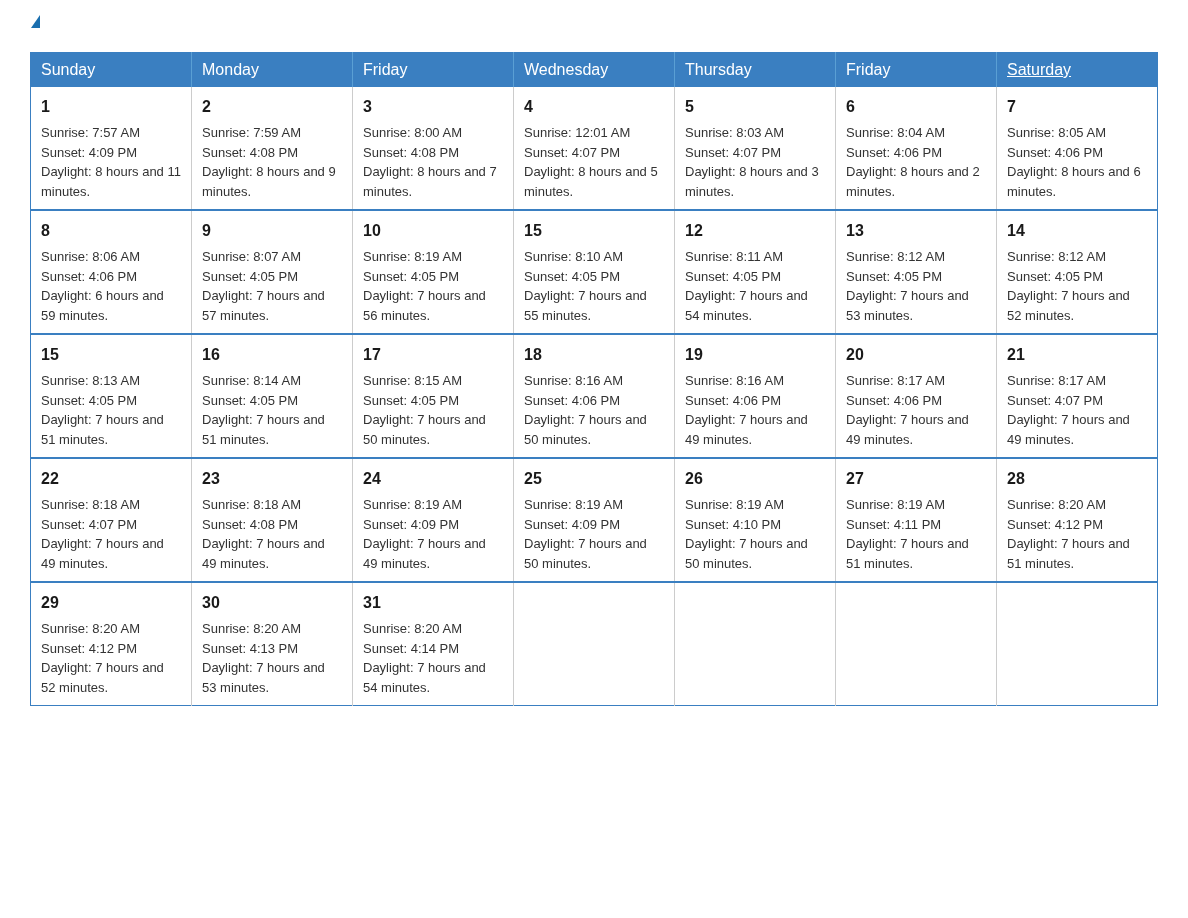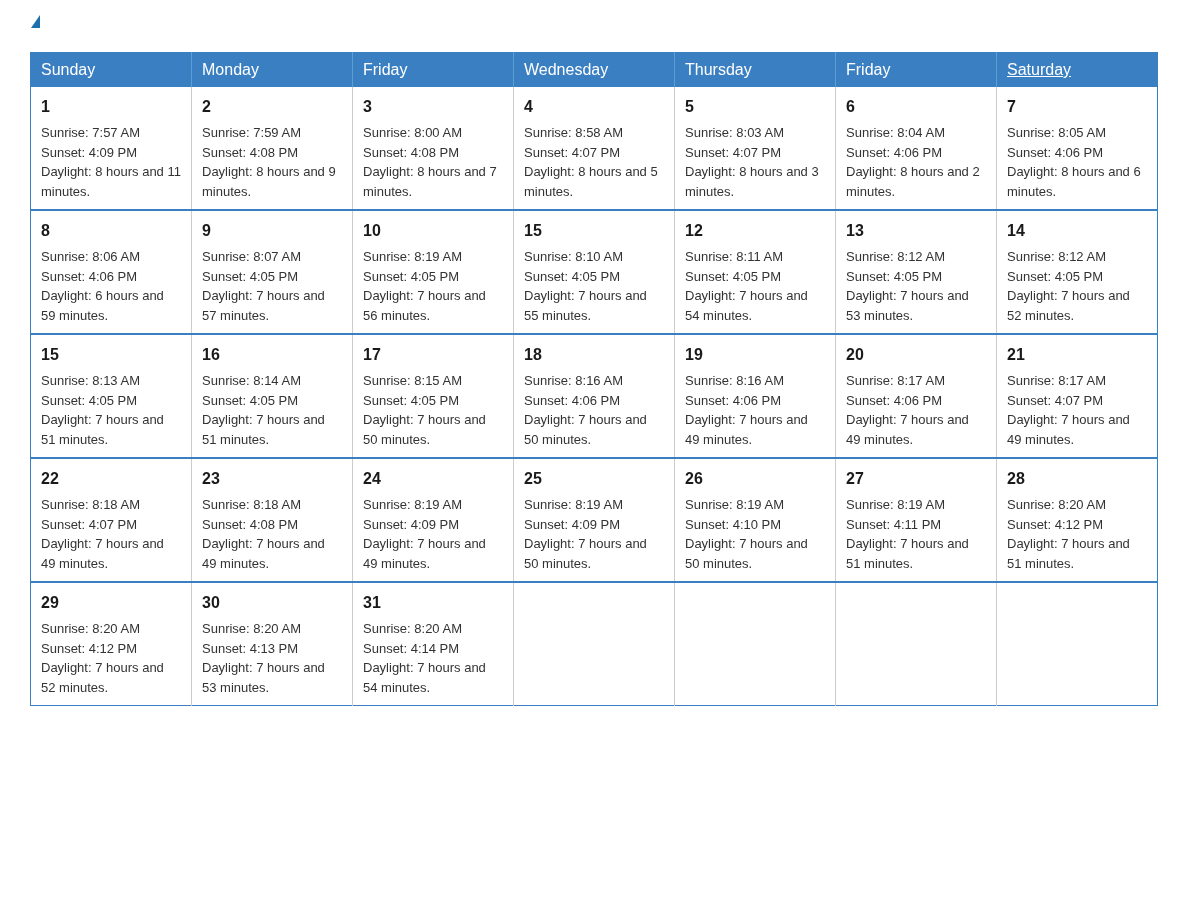--- a/index.html
+++ b/index.html
@@ -107,21 +107,21 @@
         <th>Thursday</th>
         <th>Friday</th>
         <th>Saturday</th>
       </tr>
   </thead>
   <tbody id="calendar-body">
   <tr>
         <td><span class="day-number">1</span><span class="day-info">Sunrise: 7:57 AM</span><br><span class="day-info">Sunset: 4:09 PM</span><br><span class="day-info">Daylight: 8 hours and 11 minutes.</span></td>
         <td><span class="day-number">2</span><span class="day-info">Sunrise: 7:59 AM</span><br><span class="day-info">Sunset: 4:08 PM</span><br><span class="day-info">Daylight: 8 hours and 9 minutes.</span></td>
         <td><span class="day-number">3</span><span class="day-info">Sunrise: 8:00 AM</span><br><span class="day-info">Sunset: 4:08 PM</span><br><span class="day-info">Daylight: 8 hours and 7 minutes.</span></td>
-        <td><span class="day-number">4</span><span class="day-info">Sunrise: 8:58 AM</span><br><span class="day-info">Sunset: 4:07 PM</span><br><span class="day-info">Daylight: 8 hours and 5 minutes.</span></td>
+        <td><span class="day-number">4</span><span class="day-info">Sunrise: 12:01 AM</span><br><span class="day-info">Sunset: 4:07 PM</span><br><span class="day-info">Daylight: 8 hours and 5 minutes.</span></td>
         <td><span class="day-number">5</span><span class="day-info">Sunrise: 8:03 AM</span><br><span class="day-info">Sunset: 4:07 PM</span><br><span class="day-info">Daylight: 8 hours and 3 minutes.</span></td>
         <td><span class="day-number">6</span><span class="day-info">Sunrise: 8:04 AM</span><br><span class="day-info">Sunset: 4:06 PM</span><br><span class="day-info">Daylight: 8 hours and 2 minutes.</span></td>
         <td><span class="day-number">7</span><span class="day-info">Sunrise: 8:05 AM</span><br><span class="day-info">Sunset: 4:06 PM</span><br><span class="day-info">Daylight: 8 hours and 6 minutes.</span></td>
       </tr>
       <tr>
         <td><span class="day-number">8</span><span class="day-info">Sunrise: 8:06 AM</span><br><span class="day-info">Sunset: 4:06 PM</span><br><span class="day-info">Daylight: 6 hours and 59 minutes.</span></td>
         <td><span class="day-number">9</span><span class="day-info">Sunrise: 8:07 AM</span><br><span class="day-info">Sunset: 4:05 PM</span><br><span class="day-info">Daylight: 7 hours and 57 minutes.</span></td>
         <td><span class="day-number">10</span><span class="day-info">Sunrise: 8:19 AM</span><br><span class="day-info">Sunset: 4:05 PM</span><br><span class="day-info">Daylight: 7 hours and 56 minutes.</span></td>
         <td><span class="day-number">15</span><span class="day-info">Sunrise: 8:10 AM</span><br><span class="day-info">Sunset: 4:05 PM</span><br><span class="day-info">Daylight: 7 hours and 55 minutes.</span></td>
         <td><span class="day-number">12</span><span class="day-info">Sunrise: 8:11 AM</span><br><span class="day-info">Sunset: 4:05 PM</span><br><span class="day-info">Daylight: 7 hours and 54 minutes.</span></td>

